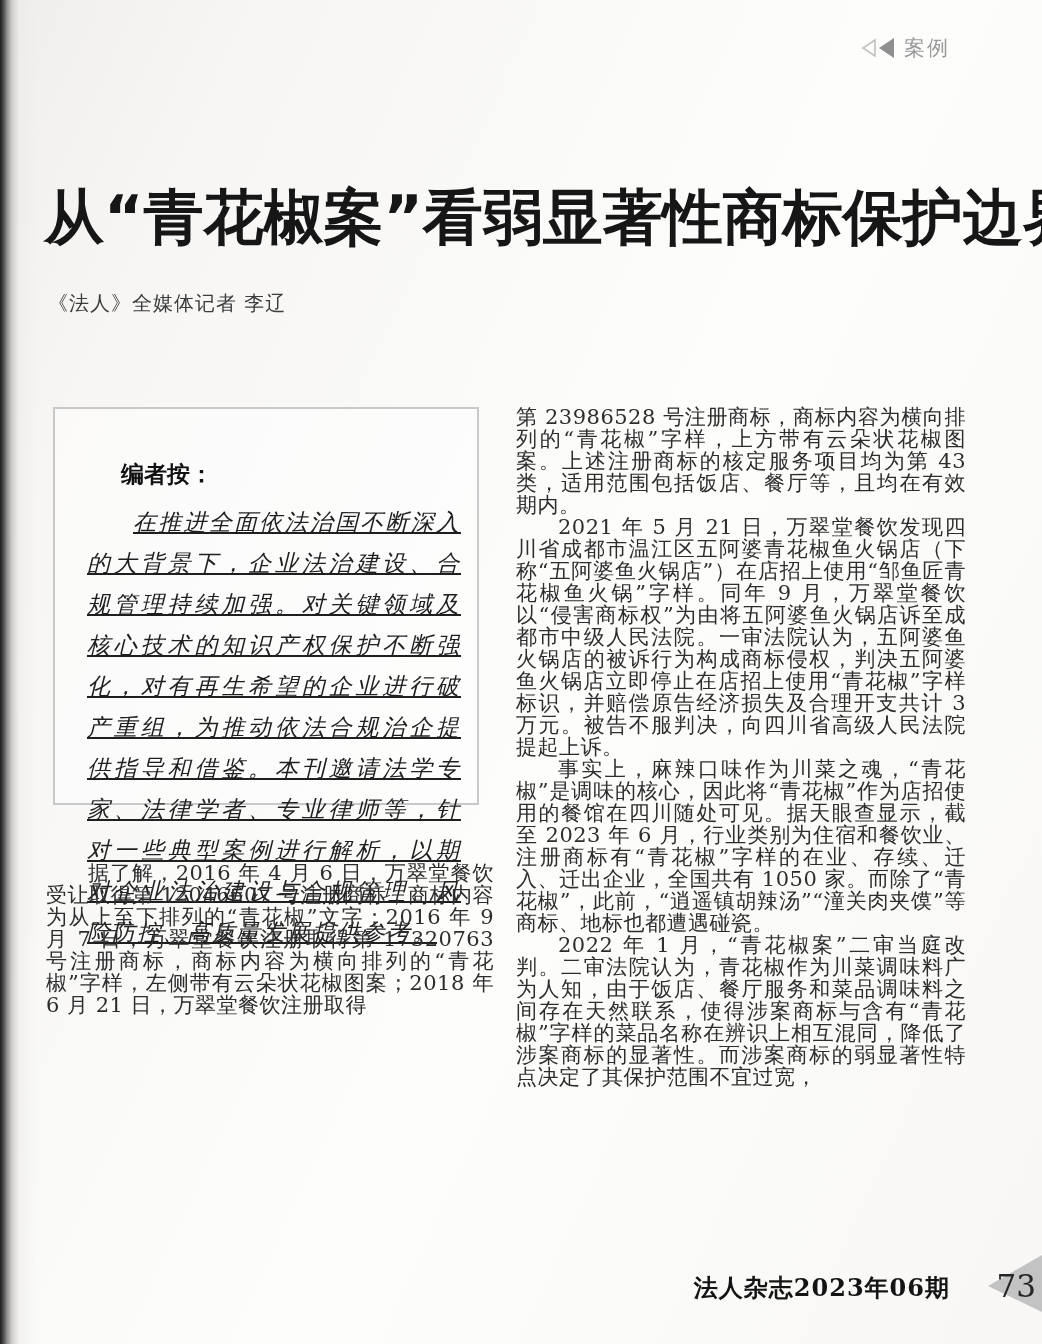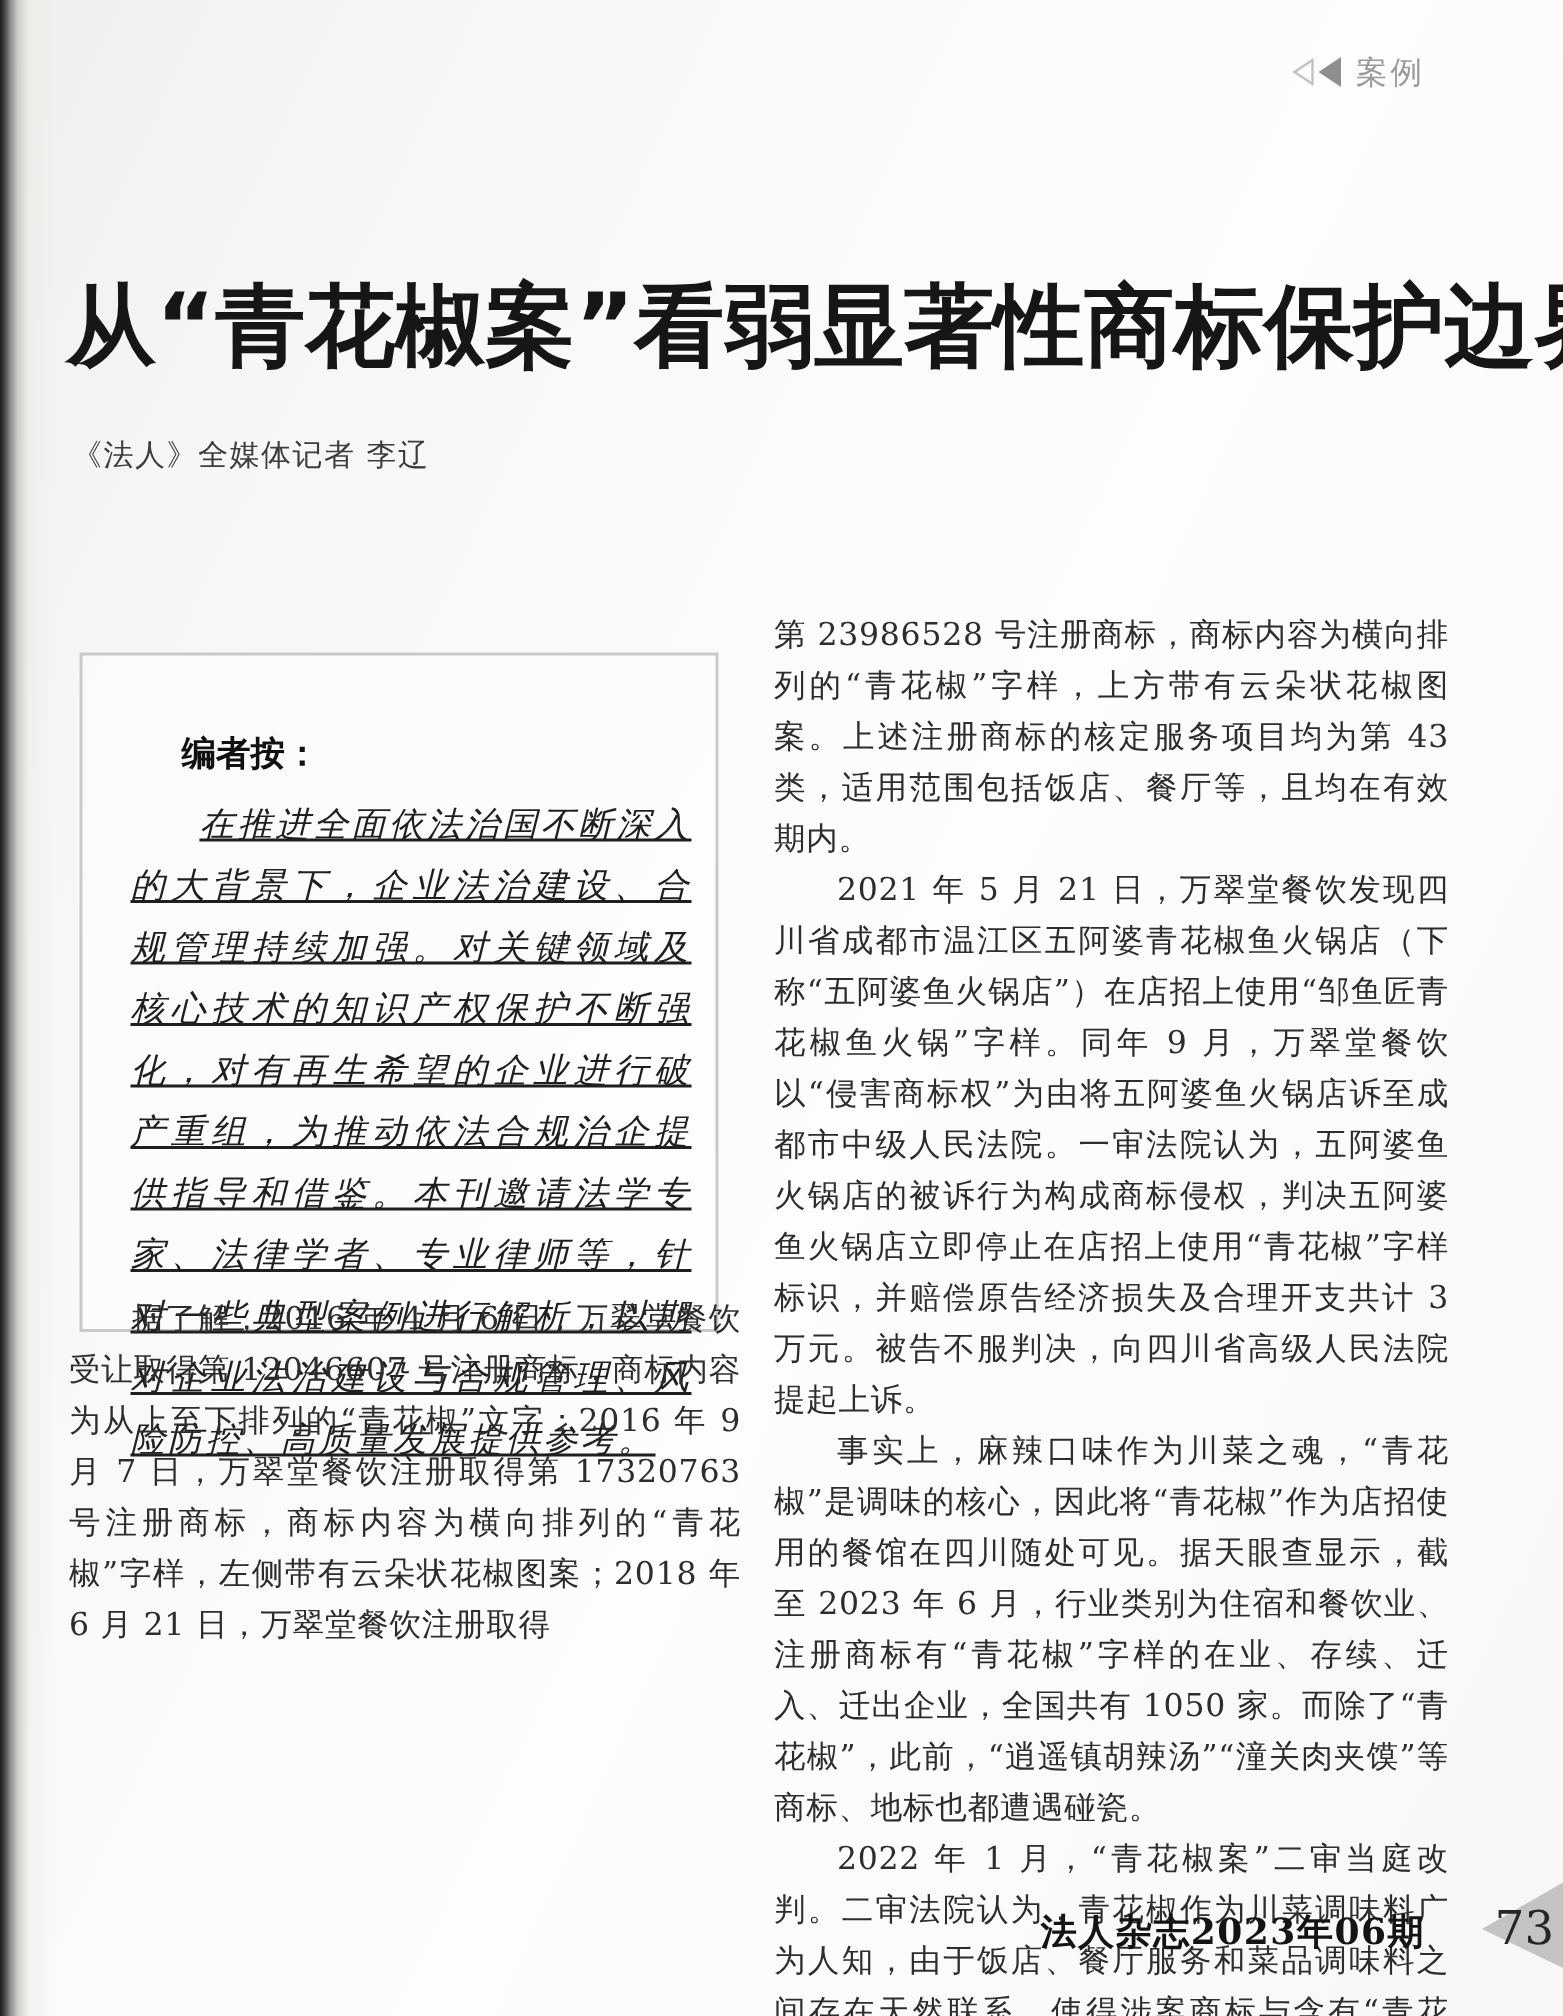--- a/index.html
+++ b/index.html
@@ -31,41 +31,41 @@
     font-family: "DejaVu Sans", "Liberation Sans", sans-serif;
     font-weight: 700; font-size: 60px; color: #161616;
     letter-spacing: 0px; white-space: nowrap; margin: 0;
   }
   .byline {
     position: absolute; left: 48px; top: 290px;
     font-family: "DejaVu Sans", "Liberation Sans", sans-serif;
     font-size: 20px; color: #3c3c3c; letter-spacing: 1px;
   }
   .editor-box {
-    position: absolute; left: 53px; top: 435px;
-    width: 426px; height: 453px; box-sizing: border-box;
+    position: absolute; left: 53px; top: 407px;
+    width: 426px; height: 398px; box-sizing: border-box;
     border: 2px solid #c9c9c9; background: rgba(255,255,255,0.45);
   }
   .editor-heading {
     margin: 50px 0 0 66px;
     font-family: "DejaVu Sans", "Liberation Sans", sans-serif;
     font-weight: 700; font-size: 23px; color: #111;
   }
   .editor-body {
     margin: 12px 16px 0 32px;
     font-size: 23px; line-height: 41px; font-style: italic;
     letter-spacing: 2px; text-indent: 2em; text-align: justify;
     color: #1f1f1f;
     text-decoration: underline;
   }
   .col { position: absolute; }
   .col-left { left: 46px; top: 862px; width: 448px; }
   .col-right { left: 516px; top: 406px; width: 450px; }
   .col p {
-    margin: 0; font-size: 21px; line-height: 34px;
+    margin: 0; font-size: 21px; line-height: 22px;
     text-align: justify; color: #2d2d2d; letter-spacing: 0.5px;
   }
   .indent { text-indent: 2em; }
   .journal {
     position: absolute; top: 1272px; right: 92px;
     font-weight: 700; font-size: 24px; color: #141414; letter-spacing: 1px;
   }
   .page-arrow { position: absolute; top: 1253px; right: 0; width: 54px; height: 60px; }
   .page-arrow svg { display: block; }
   .page-num {

